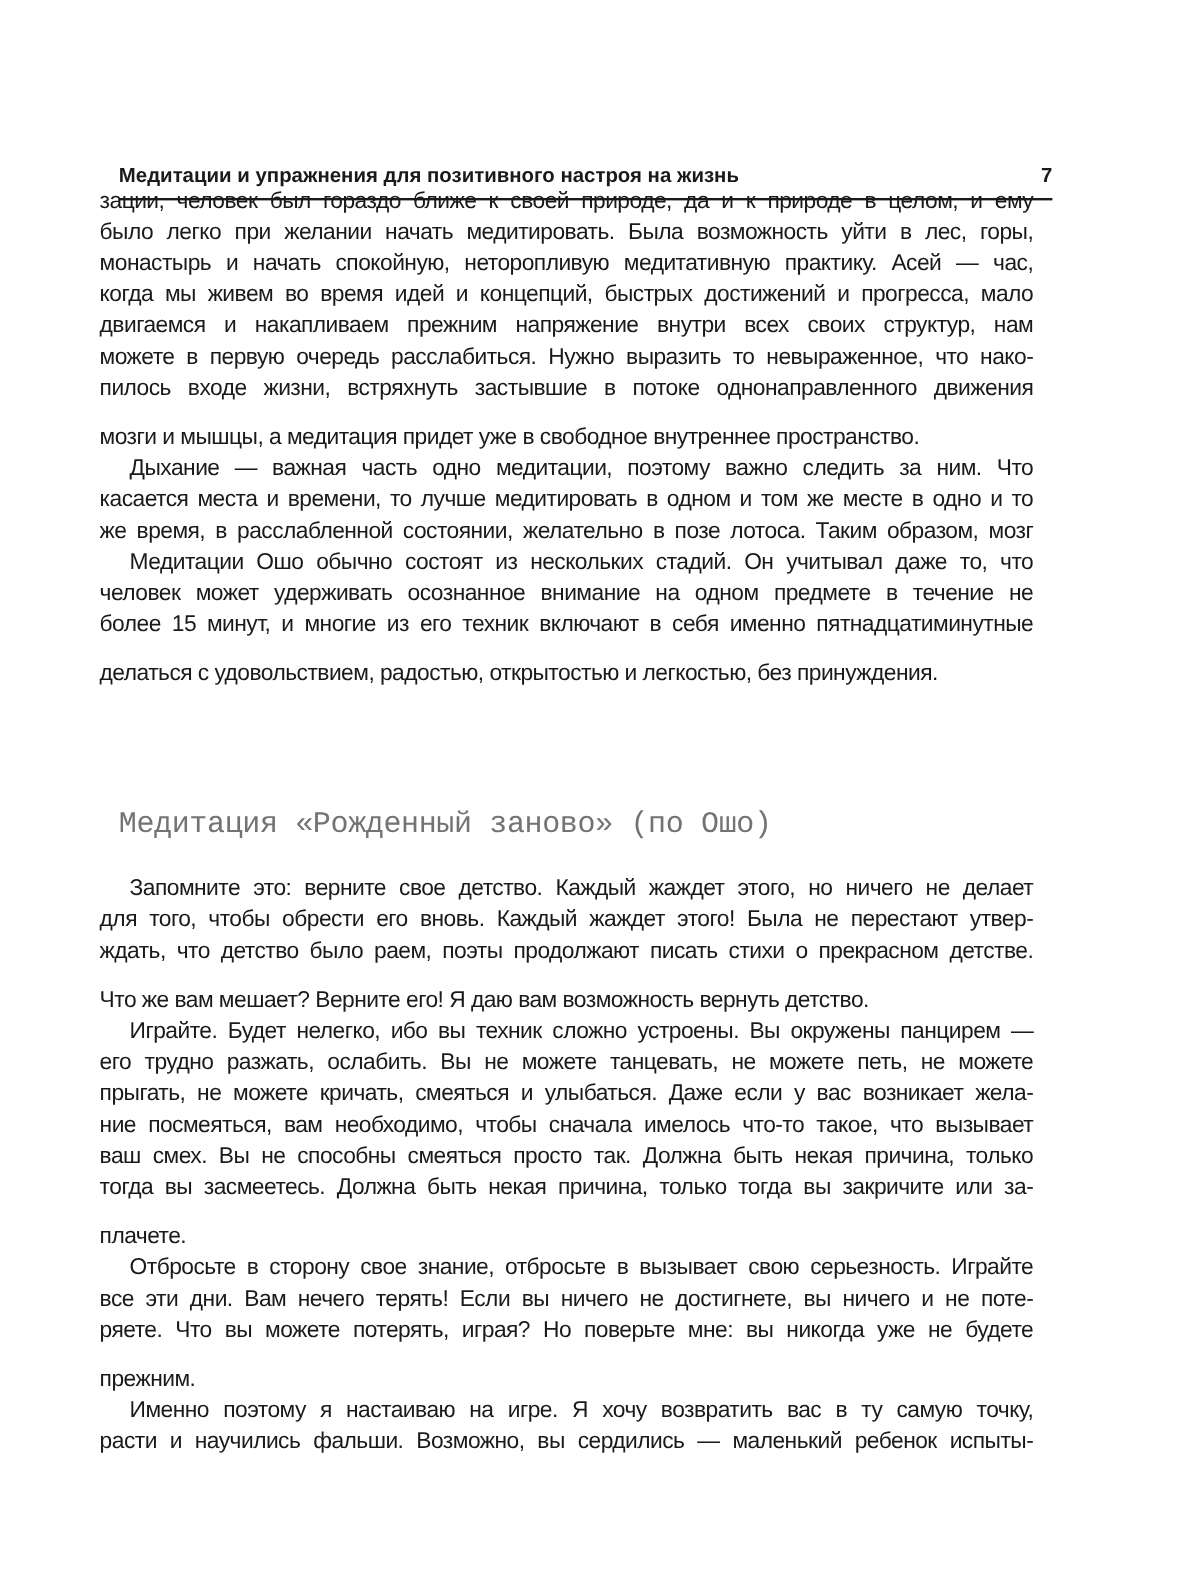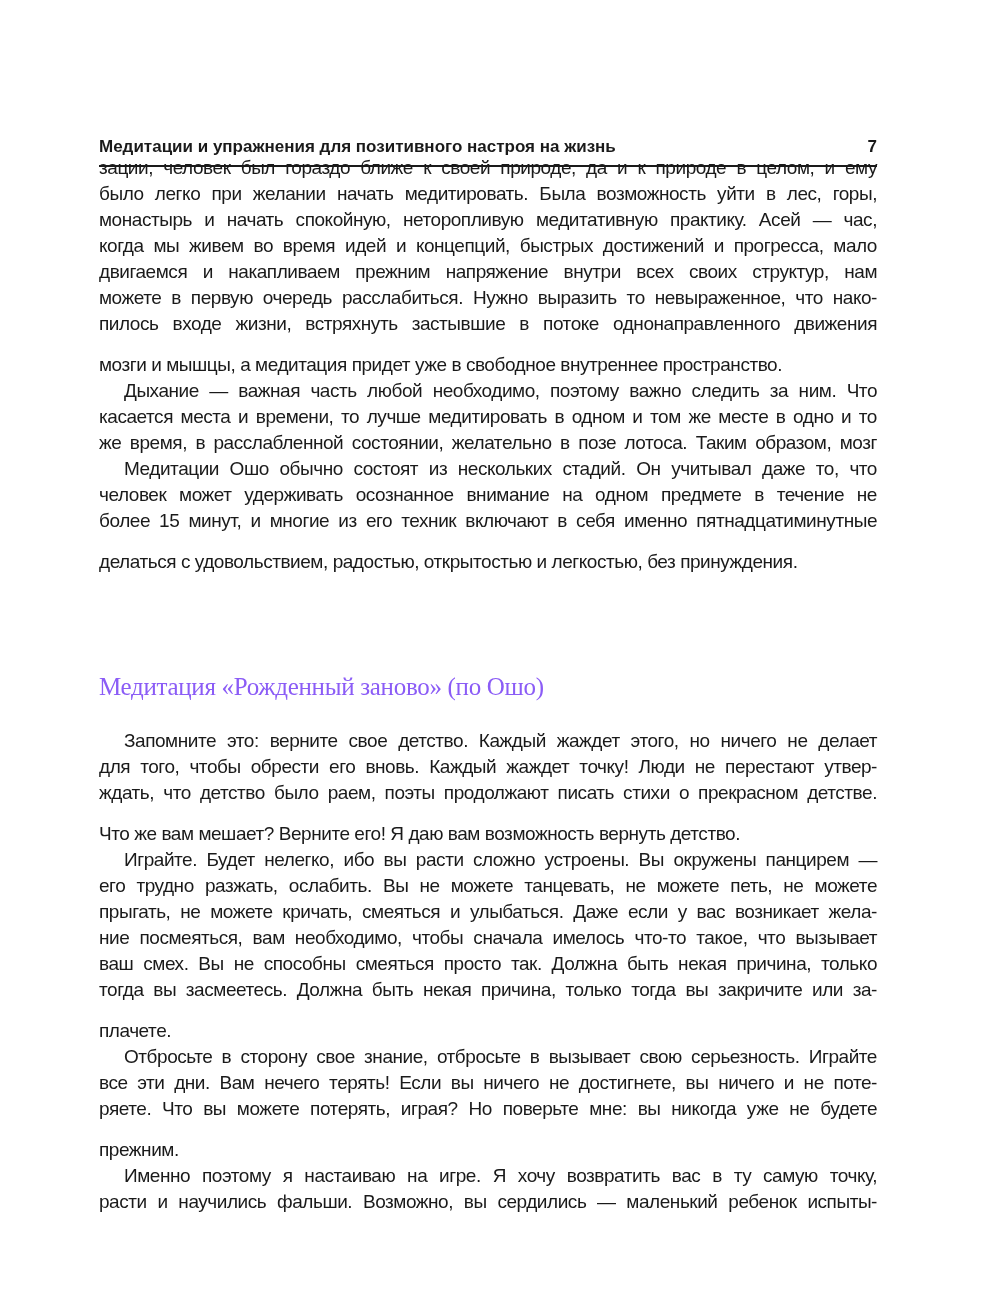--- a/index.html
+++ b/index.html
@@ -6,33 +6,33 @@
   body { width: 1000px; height: 1312px; position: relative; overflow: hidden; color: #1a1a1a; }
   .header {
     position: absolute; left: 99px; top: 94px; width: 778px; height: 28px;
     border-bottom: 2px solid #1a1a1a;
     font-family: "Liberation Sans", sans-serif; font-weight: bold; font-size: 17px;
     display: flex; justify-content: space-between; align-items: flex-start;
     transform-origin: left top;
     margin-top: 43px;
   }
   .header span { display: block; line-height: 20px; }
-  .body-block { position: absolute; left: 99px; width: 778px; }
+  .body-block { position: absolute; left: 83px; width: 778px; }
   .line {
     font-family: "Liberation Sans", sans-serif; font-size: 19px;
     height: 26px; line-height: 26px; white-space: nowrap;
     text-align: justify; text-align-last: justify;
     letter-spacing: -0.45px;
   }
   .line.last { text-align-last: left; margin-top: 15px; }
   .line.indent { padding-left: 25px; }
   .section-title {
     position: absolute; left: 99px; top: 670px;
-    font-family: Liberation Serif, serif; font-size: 25px; line-height: 34px;
-    color: #8b5cf6; letter-spacing: -0.3px;
+    font-family: Liberation Mono, monospace; font-size: 25px; line-height: 34px;
+    color: #737373; letter-spacing: -0.3px;
   }
 </style>
 </head>
 <body>
 
 <div class="header">
   <span>Медитации и упражнения для позитивного настроя на жизнь</span>
   <span>7</span>
 </div>
 
@@ -41,43 +41,43 @@
       <div class="line">зации, человек был гораздо ближе к своей природе, да и к природе в целом, и ему</div>
       <div class="line">было легко при желании начать медитировать. Была возможность уйти в лес, горы,</div>
       <div class="line">монастырь и начать спокойную, неторопливую медитативную практику. Асей — час,</div>
       <div class="line">когда мы живем во время идей и концепций, быстрых достижений и прогресса, мало</div>
       <div class="line">двигаемся и накапливаем прежним напряжение внутри всех своих структур, нам</div>
       <div class="line">можете в первую очередь расслабиться. Нужно выразить то невыраженное, что нако-</div>
       <div class="line">пилось входе жизни, встряхнуть застывшие в потоке однонаправленного движения</div>
       <div class="line last">мозги и мышцы, а медитация придет уже в свободное внутреннее пространство.</div>
     </div>
     <div>
-      <div class="line indent">Дыхание — важная часть любой необходимо, поэтому важно следить за ним. Что</div>
+      <div class="line indent">Дыхание — важная часть одно медитации, поэтому важно следить за ним. Что</div>
       <div class="line">касается места и времени, то лучше медитировать в одном и том же месте в одно и то</div>
       <div class="line">же время, в расслабленной состоянии, желательно в позе лотоса. Таким образом, мозг</div>
     </div>
     <div>
       <div class="line indent">Медитации Ошо обычно состоят из нескольких стадий. Он учитывал даже то, что</div>
       <div class="line">человек может удерживать осознанное внимание на одном предмете в течение не</div>
       <div class="line">более 15 минут, и многие из его техник включают в себя именно пятнадцатиминутные</div>
       <div class="line last">делаться с удовольствием, радостью, открытостью и легкостью, без принуждения.</div>
     </div>
   </div>
 
 <h2 class="section-title" style="margin:0;font-weight:normal;">Медитация «Рожденный заново» (по Ошо)</h2>
 
 <div class="body-block" id="section2" style="top:728px;">
     <div>
       <div class="line indent">Запомните это: верните свое детство. Каждый жаждет этого, но ничего не делает</div>
-      <div class="line">для того, чтобы обрести его вновь. Каждый жаждет точку! Люди не перестают утвер-</div>
+      <div class="line">для того, чтобы обрести его вновь. Каждый жаждет этого! Была не перестают утвер-</div>
       <div class="line">ждать, что детство было раем, поэты продолжают писать стихи о прекрасном детстве.</div>
       <div class="line last">Что же вам мешает? Верните его! Я даю вам возможность вернуть детство.</div>
     </div>
     <div>
-      <div class="line indent">Играйте. Будет нелегко, ибо вы расти сложно устроены. Вы окружены панцирем —</div>
+      <div class="line indent">Играйте. Будет нелегко, ибо вы техник сложно устроены. Вы окружены панцирем —</div>
       <div class="line">его трудно разжать, ослабить. Вы не можете танцевать, не можете петь, не можете</div>
       <div class="line">прыгать, не можете кричать, смеяться и улыбаться. Даже если у вас возникает жела-</div>
       <div class="line">ние посмеяться, вам необходимо, чтобы сначала имелось что-то такое, что вызывает</div>
       <div class="line">ваш смех. Вы не способны смеяться просто так. Должна быть некая причина, только</div>
       <div class="line">тогда вы засмеетесь. Должна быть некая причина, только тогда вы закричите или за-</div>
       <div class="line last">плачете.</div>
     </div>
     <div>
       <div class="line indent">Отбросьте  в сторону свое знание, отбросьте в вызывает свою серьезность. Играйте</div>
       <div class="line">все эти дни. Вам нечего терять! Если вы ничего не достигнете, вы ничего и не поте-</div>

